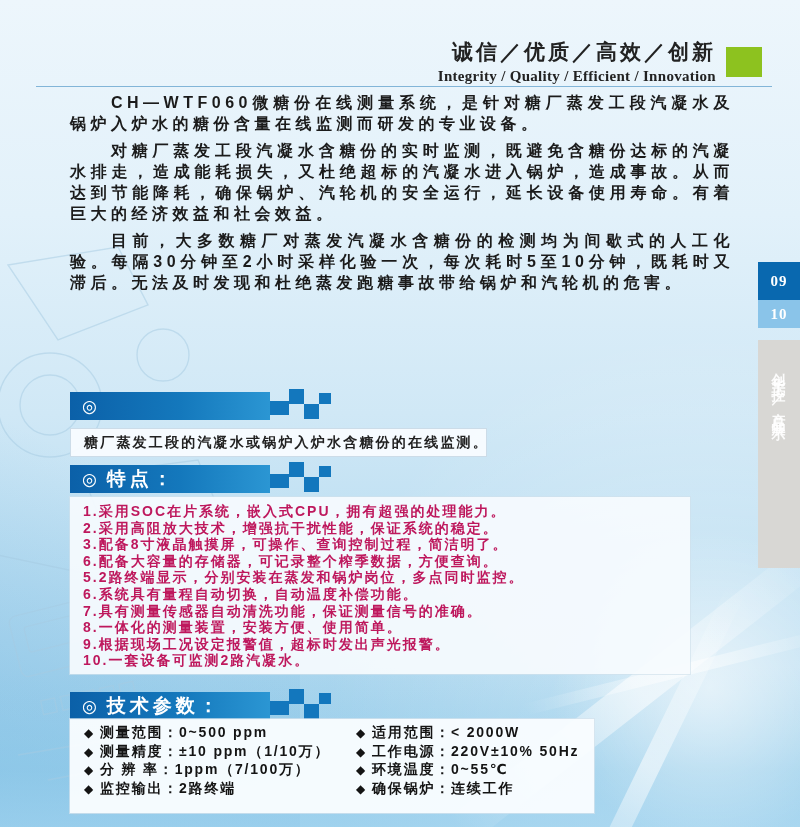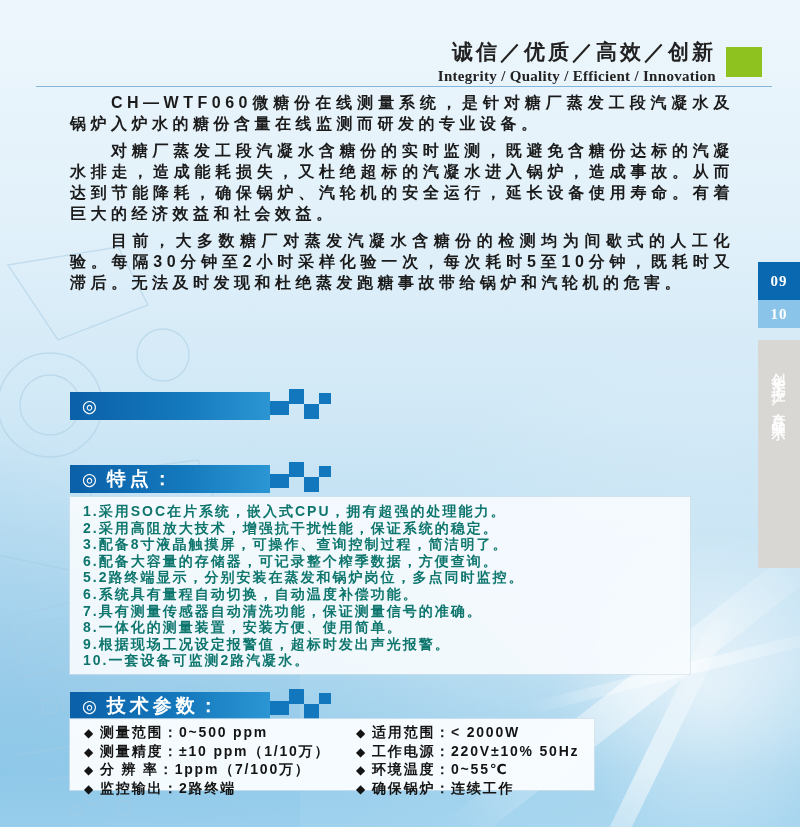--- a/index.html
+++ b/index.html
@@ -50,23 +50,23 @@
   #banner-scope{top:392px;}
   #banner-features{top:465px;}
   #banner-specs{top:692px;}
 
   
   .scope-box{position:absolute;left:70px;top:428px;width:402px;height:27px;
     background:rgba(250,253,255,0.92);border:1px solid #ccdce8;display:flex;align-items:center;
     padding-left:13px;font-size:14px;font-weight:bold;letter-spacing:2.2px;color:#222;white-space:nowrap;}
   .features-box{position:absolute;left:70px;top:497px;width:620px;height:177px;box-sizing:border-box;
     background:rgba(246,251,254,0.93);box-shadow:0 0 0 1px rgba(208,224,235,0.65);
-    padding:6px 0 0 13px;font-size:14px;font-weight:bold;letter-spacing:2px;color:#0f766e;}
+    padding:6px 0 0 13px;font-size:14px;font-weight:bold;letter-spacing:2px;color:#be185d;}
   .feat{line-height:16.6px;white-space:nowrap;}
-  .specs-box{position:absolute;left:70px;top:719px;width:524px;height:71px;box-sizing:border-box;
+  .specs-box{position:absolute;left:70px;top:719px;width:524px;height:94px;box-sizing:border-box;
     background:rgba(250,253,255,0.95);box-shadow:0 0 0 1px rgba(213,227,237,0.7);
     padding:5px 12px 0 14px;display:flex;font-size:14px;font-weight:bold;letter-spacing:1.8px;color:#141414;}
   .spec-col-left{width:272px;}
   .spec-row{line-height:17.5px;white-space:nowrap;}
   .spec-bullet{font-size:12px;margin-right:5px;}
 
   
   .pagenum{position:absolute;right:0;width:42px;display:flex;align-items:center;justify-content:center;
     color:#ffffff;font-family:"Liberation Serif","DejaVu Serif",serif;font-weight:bold;
     font-size:15px;letter-spacing:1px;text-align:right;}
@@ -131,20 +131,21 @@
   <div class="banner" id="banner-scope">
     <div class="banner-bar">
       <span class="banner-bullet">◎</span>
     </div>
     <span class="ck ck1"></span>
     <span class="ck ck2"></span>
     <span class="ck ck3"></span>
     <span class="ck ck4"></span>
   </div>
 
+  <div class="scope-box">糖厂蒸发工段的汽凝水或锅炉入炉水含糖份的在线监测。</div>
 
   <div class="banner" id="banner-features">
     <div class="banner-bar">
       <span class="banner-bullet">◎</span>
       <span class="banner-title">特点：</span>
     </div>
     <span class="ck ck1"></span>
     <span class="ck ck2"></span>
     <span class="ck ck3"></span>
     <span class="ck ck4"></span>

